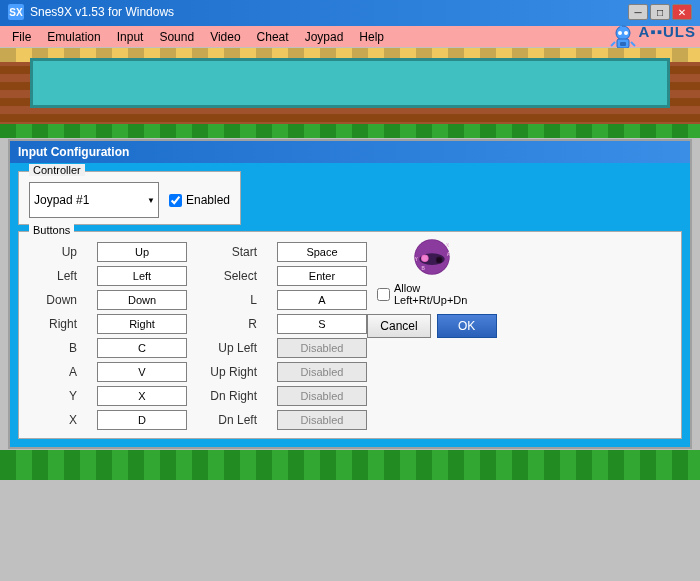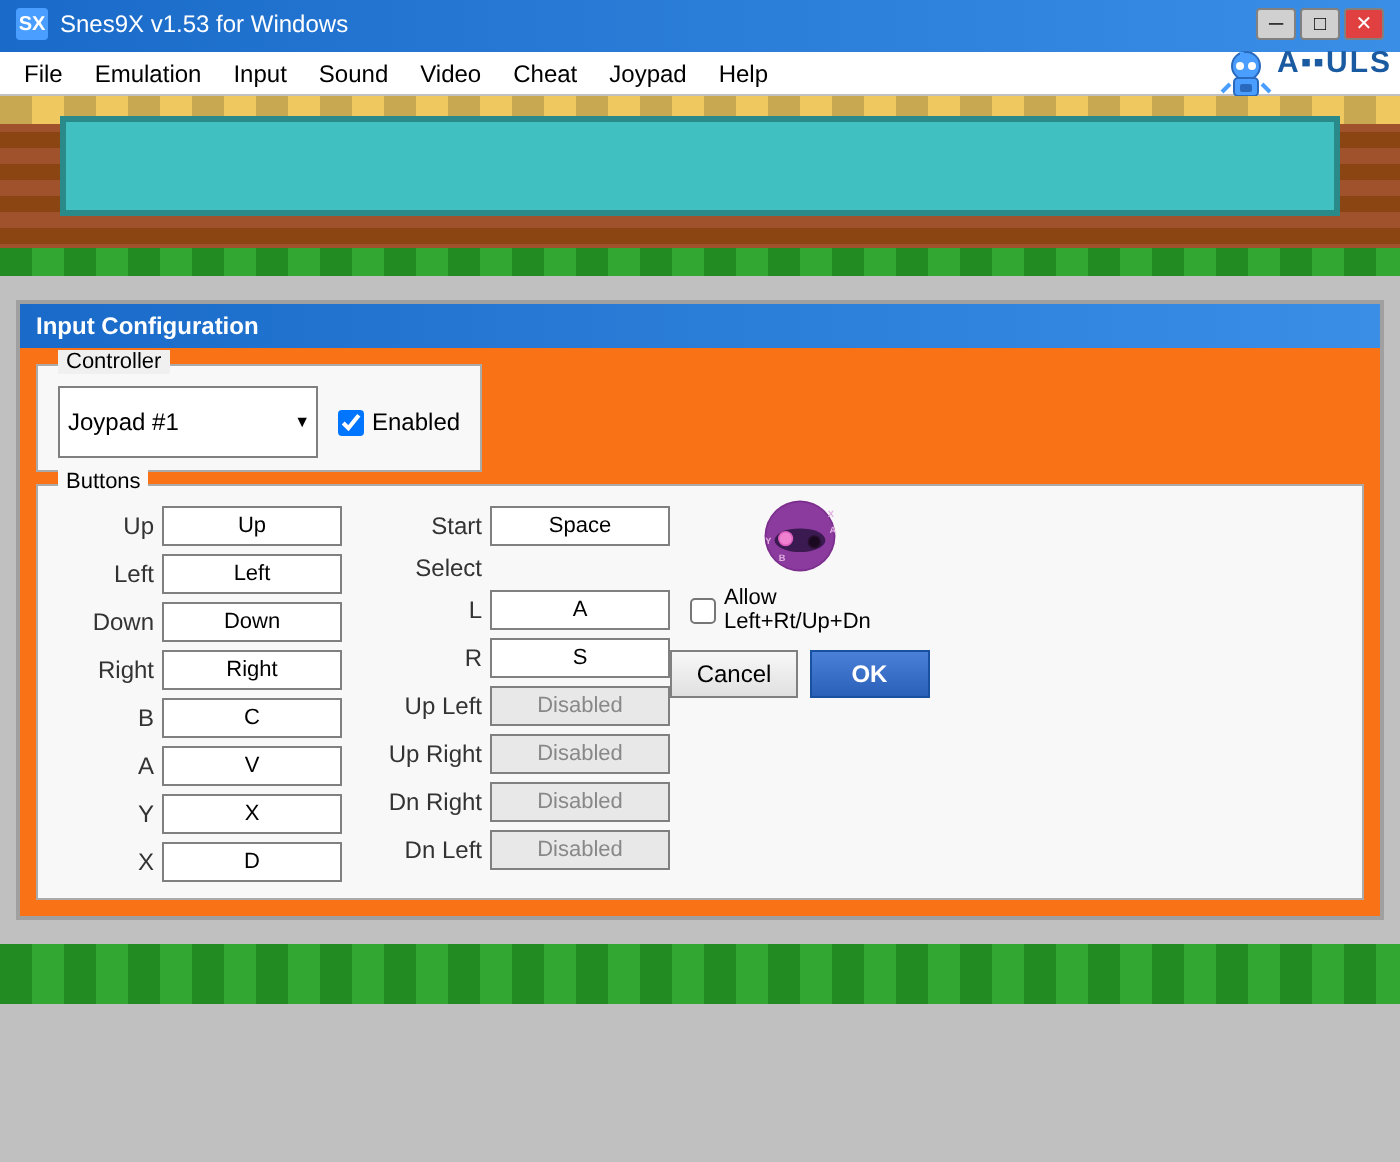--- a/index.html
+++ b/index.html
@@ -56,21 +56,21 @@
       font-size: 10px;
       cursor: pointer;
       display: flex;
       align-items: center;
       justify-content: center;
     }
     .title-btn.close { background: #e04040; color: white; }
 
     
     .menu-bar {
-      background: #ffffff;
+      background: #fca5a5;
       border-bottom: 1px solid #c0c0c0;
       display: flex;
       align-items: center;
       padding: 2px 4px;
       height: 22px;
     }
     .menu-item {
       padding: 2px 8px;
       cursor: pointer;
       font-size: 12px;
@@ -129,23 +129,23 @@
       height: 14px;
       background: repeating-linear-gradient(
         90deg,
         #228b22 0px, #228b22 16px,
         #32a832 16px, #32a832 32px
       );
     }
 
     
     .dialog {
-      background: #f97316;
+      background: #0ea5e9;
       border: 2px solid #a0a0a0;
-      margin: 12px 8px;
+      margin: 1px 8px;
       padding: 0;
       position: relative;
     }
     .dialog-title {
       background: linear-gradient(to right, #1a6bc9, #3a8ee6);
       color: white;
       padding: 4px 8px;
       font-size: 12px;
       font-weight: bold;
     }
@@ -249,21 +249,21 @@
       margin-top: 4px;
     }
     .button-column {
       display: flex;
       flex-direction: column;
       gap: 4px;
     }
     .button-row {
       display: flex;
       align-items: center;
-      gap: 4px;
+      gap: 20px;
     }
     .button-label {
       text-align: right;
       width: 50px;
       font-size: 12px;
       color: #333;
     }
     .button-input {
       width: 90px;
       height: 20px;
@@ -312,21 +312,21 @@
       border: 1px solid #808080;
       background: linear-gradient(to bottom, #f8f8f8, #e0e0e0);
       cursor: pointer;
       font-size: 12px;
       padding: 0 12px;
     }
     .btn.ok {
       background: linear-gradient(to bottom, #4a80d8, #2a60b8);
       color: white;
       border-color: #1a50a0;
-      font-weight: bold;
+      font-weight: normal;
     }
 
     
     .game-area-bottom {
       height: 30px;
       background: repeating-linear-gradient(
         90deg,
         #228b22 0px, #228b22 16px,
         #32a832 16px, #32a832 32px
       );
@@ -447,20 +447,21 @@
               </div>
             </div>
 
           <div class="button-column" id="right-col">
               <div class="button-row">
                 <span class="button-label">Start</span>
                 <button class="button-input normal">Space</button>
               </div>
               <div class="button-row">
                 <span class="button-label">Select</span>
+                <button class="button-input normal">Enter</button>
               </div>
               <div class="button-row">
                 <span class="button-label">L</span>
                 <button class="button-input normal">A</button>
               </div>
               <div class="button-row">
                 <span class="button-label">R</span>
                 <button class="button-input normal">S</button>
               </div>
               <div class="button-row">

